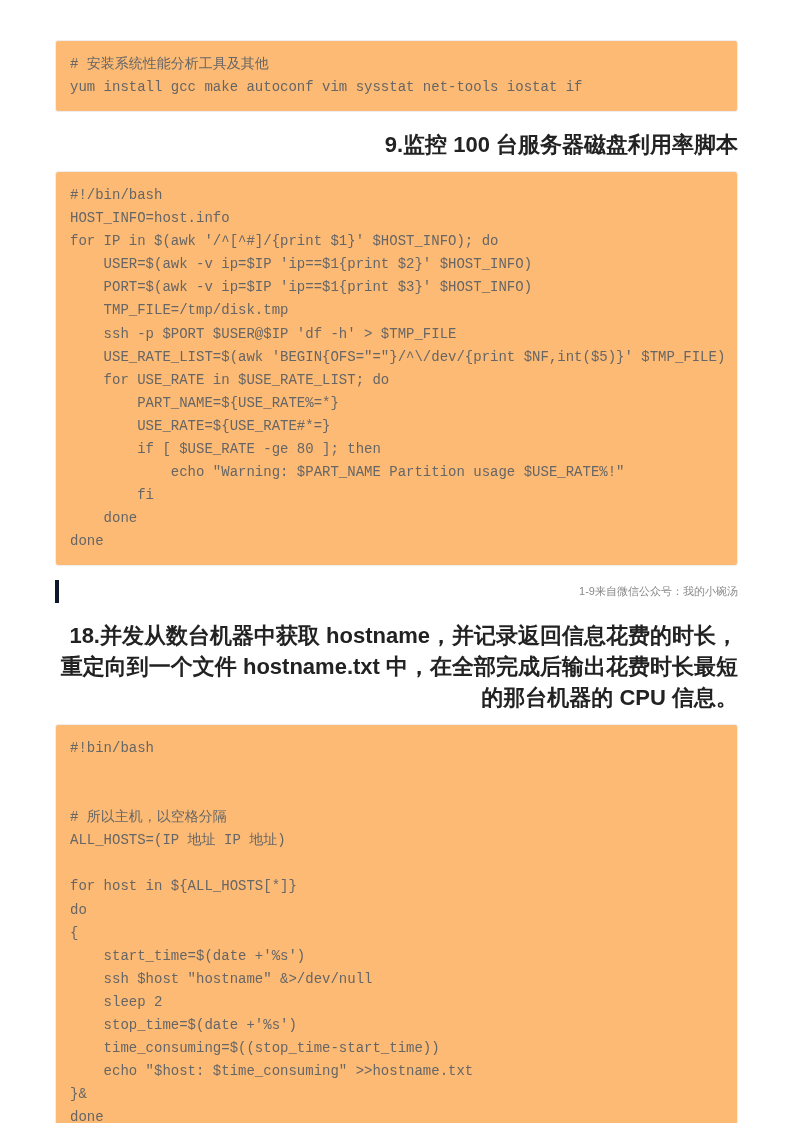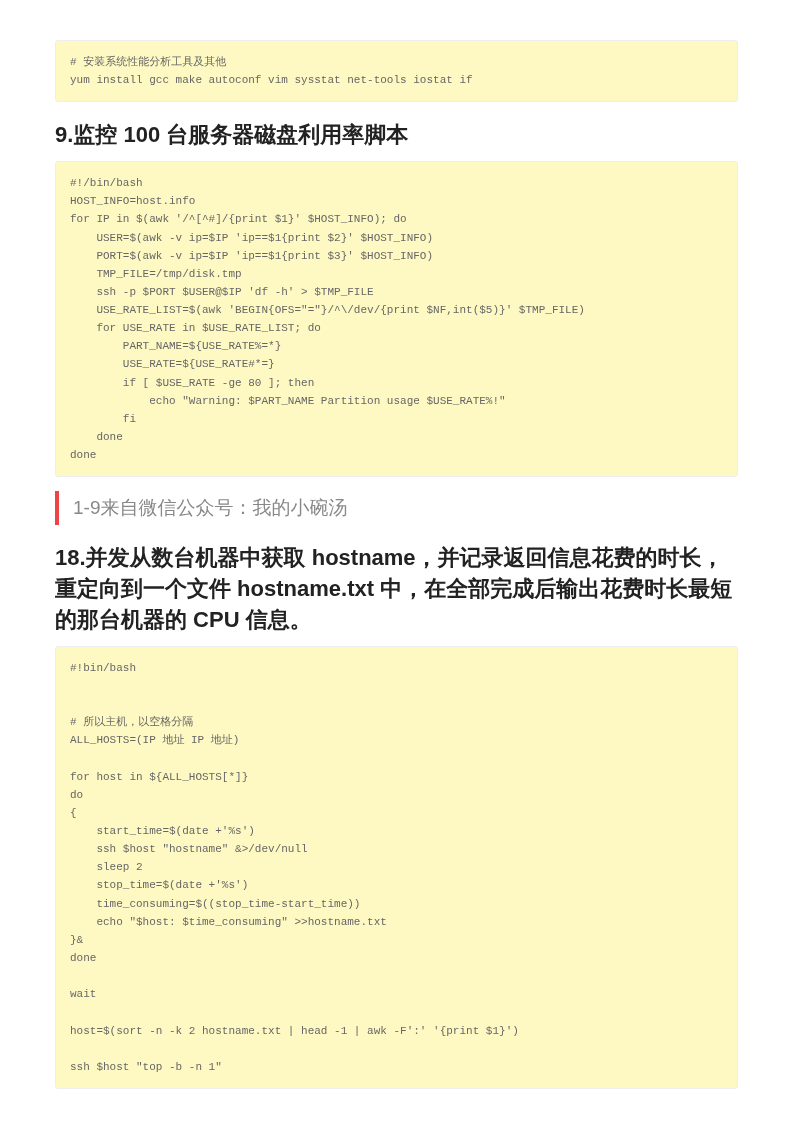--- a/index.html
+++ b/index.html
@@ -5,45 +5,47 @@
   body {
     margin: 0;
     padding: 40px 55px;
     font-family: -apple-system, BlinkMacSystemFont, "Segoe UI", "PingFang SC", "Hiragino Sans GB", "Microsoft YaHei", sans-serif;
     color: #333;
     background: #fff;
     width: 793px;
     box-sizing: border-box;
   }
   .code-block {
-    background: #fef9c3;
+    background: #fdba74;
     border: 1px solid #eee;
     border-radius: 3px;
     padding: 12px 14px;
     font-family: "SFMono-Regular", Consolas, "Liberation Mono", Menlo, monospace;
-    font-size: 11px;
+    font-size: 14px;
     line-height: 1.65;
     color: #666;
     white-space: pre;
     overflow-x: auto;
     margin: 0 0 14px 0;
   }
   h2.section-heading {
     font-size: 22px;
     font-weight: 700;
     color: #222;
     margin: 18px 0 10px 0;
     line-height: 1.4;
+    text-align: right;
   }
   .blockquote {
-    border-left: 4px solid #ef4444;
+    border-left: 4px solid #0f172a;
     padding: 4px 0 4px 14px;
     color: #888;
-    font-size: 19px;
+    font-size: 11px;
     margin: 14px 0 16px 0;
+    text-align: right;
   }
 </style>
 </head>
 <body>
 
 <pre class="code-block"># 安装系统性能分析工具及其他
 yum install gcc make autoconf vim sysstat net-tools iostat if</pre>
 
 <h2 class="section-heading">9.监控 100 台服务器磁盘利用率脚本</h2>
 

